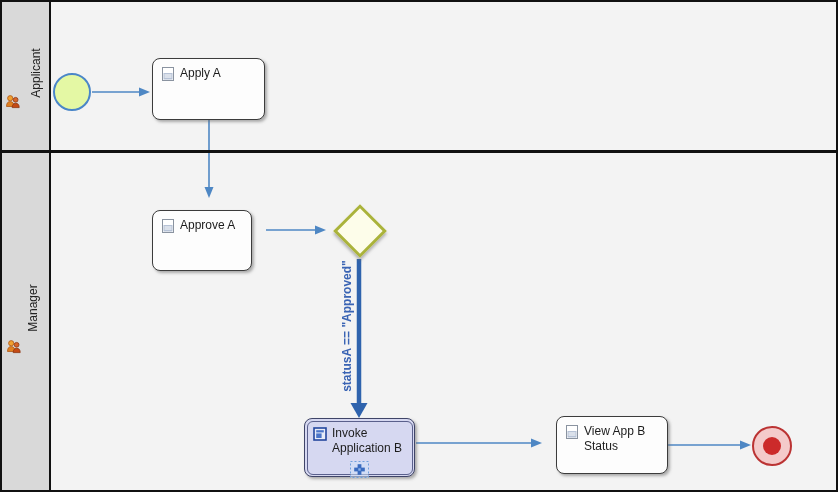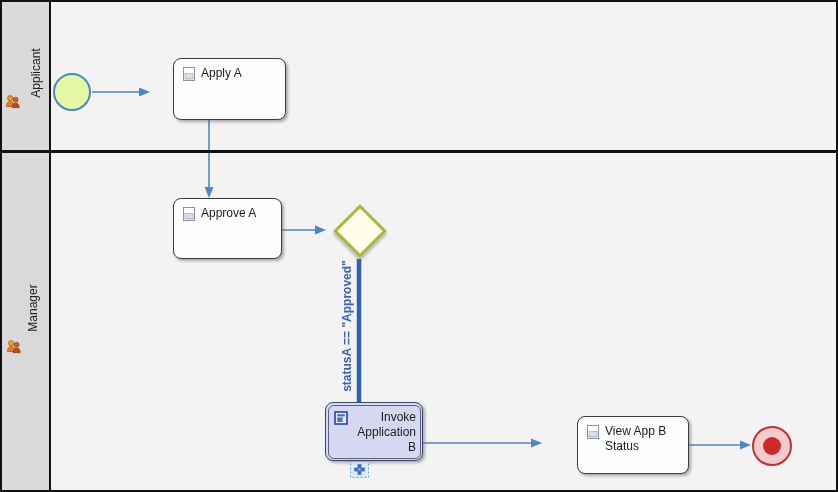--- a/index.html
+++ b/index.html
@@ -80,34 +80,32 @@
     border-radius: 8px;
     box-shadow: 2px 2px 3px rgba(110,110,110,0.55);
     display: flex;
     align-items: flex-start;
     gap: 5px;
     padding: 7px 6px 6px 8px;
     font-size: 12px;
     color: #1c1c1c;
     line-height: 1.25;
     z-index: 6;
-    margin-left: 21px;
   }
   .task .task-icon { flex: 0 0 auto; width: 14px; height: 14px; margin-top: 1px; }
   .task .task-label { flex: 1 1 auto; }
 
   .task.apply   { left: 150px; top: 56px;  width: 113px; height: 62px; }
-  .task.approve { left: 150px; top: 196px; width: 109px; height: 61px; }
+  .task.approve { left: 150px; top: 208px; width: 100px; height: 61px; }
   .task.view    { left: 554px; top: 414px; width: 112px; height: 58px; }
 
   .task.invoke {
-    left: 302px; top: 400px; width: 98px; height: 59px;
+    left: 302px; top: 416px; width: 111px; height: 59px;
     background: #d6d8f1;
     border-color: #3f4468;
-    text-align: right;
   }
   .task.invoke .inner-border {
     position: absolute;
     inset: 1.5px;
     border: 1px solid #5a608c;
     border-radius: 6px;
     pointer-events: none;
   }
 
   .plus-marker {

